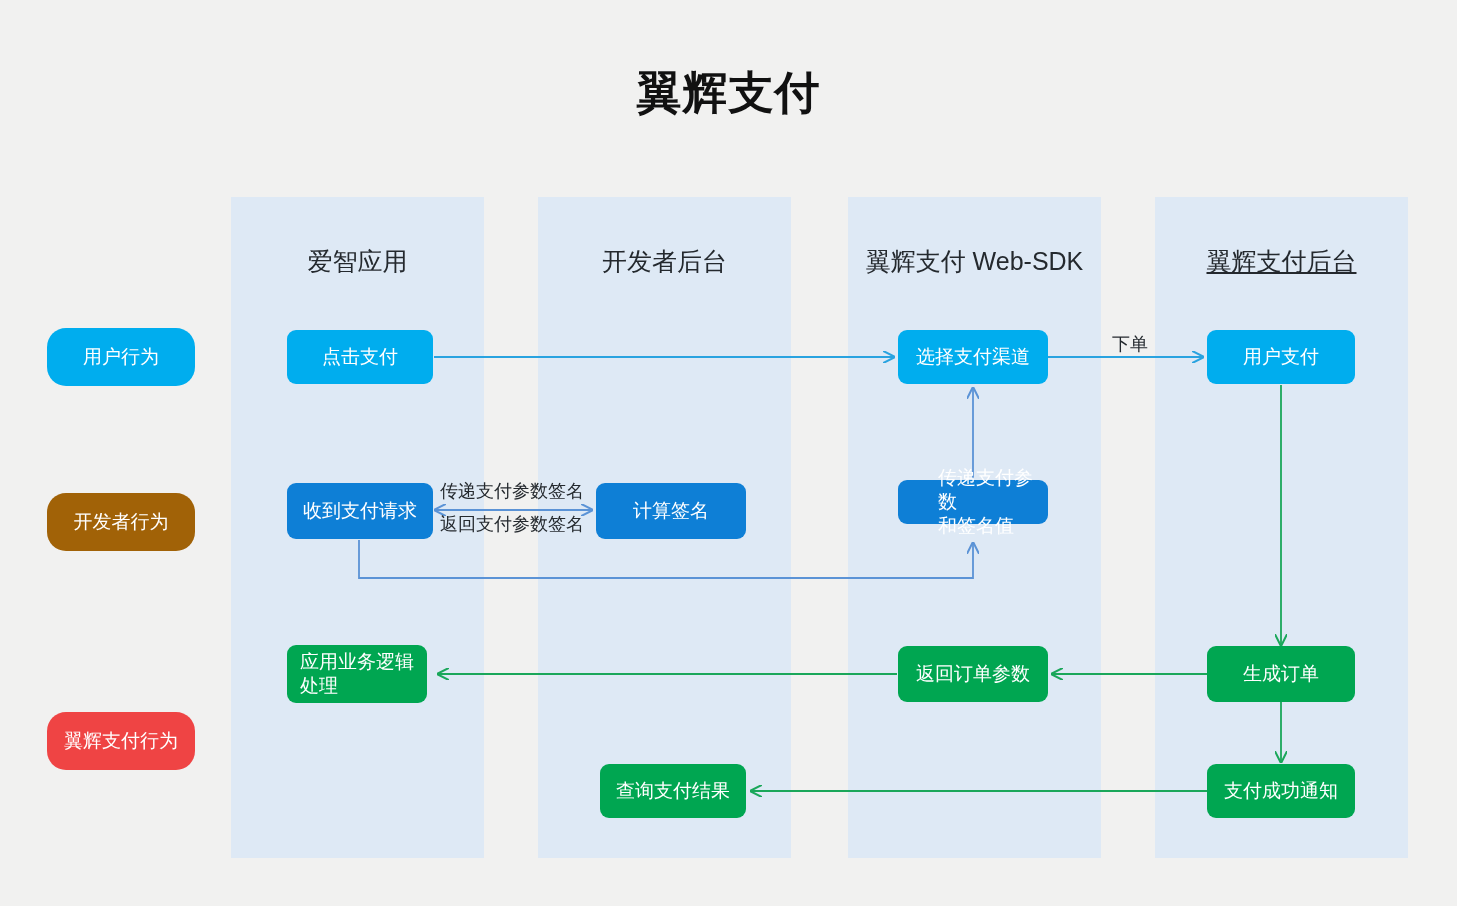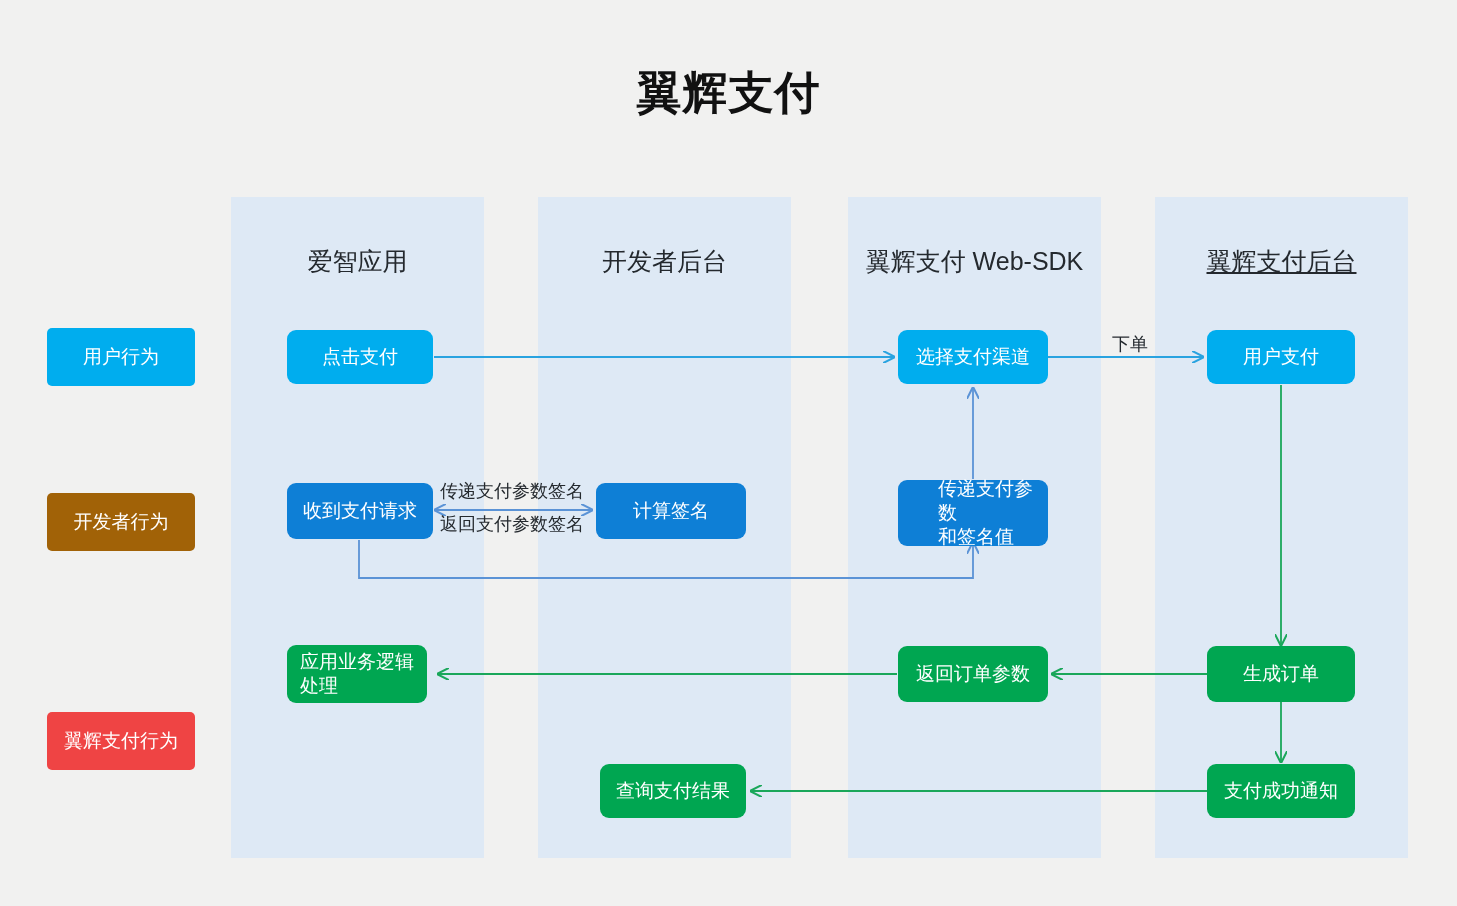--- a/index.html
+++ b/index.html
@@ -56,21 +56,21 @@
     font-size: 19px;
     line-height: 1.25;
     white-space: pre-line;
     user-select: none;
   }
   .node.light-blue { background: #00adee; }
   .node.dark-blue  { background: #0e7fd6; }
   .node.green      { background: #00a651; }
   .legend-node {
     position: absolute;
-    border-radius: 5px;
+    border-radius: 19px;
     color: #ffffff;
     display: flex;
     align-items: center;
     justify-content: center;
     text-align: center;
     font-size: 19px;
   }
   .edge-label {
     position: absolute;
     font-size: 18px;
@@ -142,21 +142,21 @@
   <div class="node light-blue" style="left:287px; top:330px; width:146px; height:54px;">点击支付</div>
 
   <div class="node light-blue" style="left:898px; top:330px; width:150px; height:54px;">选择支付渠道</div>
 
   <div class="node light-blue" style="left:1207px; top:330px; width:148px; height:54px;">用户支付</div>
 
   <div class="node dark-blue" style="left:287px; top:483px; width:146px; height:56px;">收到支付请求</div>
 
   <div class="node dark-blue" style="left:596px; top:483px; width:150px; height:56px;">计算签名</div>
 
-  <div class="node dark-blue" style="left:898px; top:480px; width:150px; height:66px;padding-left:40px;">传递支付参数
+  <div class="node dark-blue" style="left:898px; top:480px; width:150px; height:44px;padding-left:40px;">传递支付参数
 和签名值</div>
 
   <div class="node green" style="left:287px; top:645px; width:140px; height:58px;">应用业务逻辑
 处理</div>
 
   <div class="node green" style="left:898px; top:646px; width:150px; height:56px;">返回订单参数</div>
 
   <div class="node green" style="left:600px; top:764px; width:146px; height:54px;">查询支付结果</div>
 
   <div class="node green" style="left:1207px; top:646px; width:148px; height:56px;">生成订单</div>

